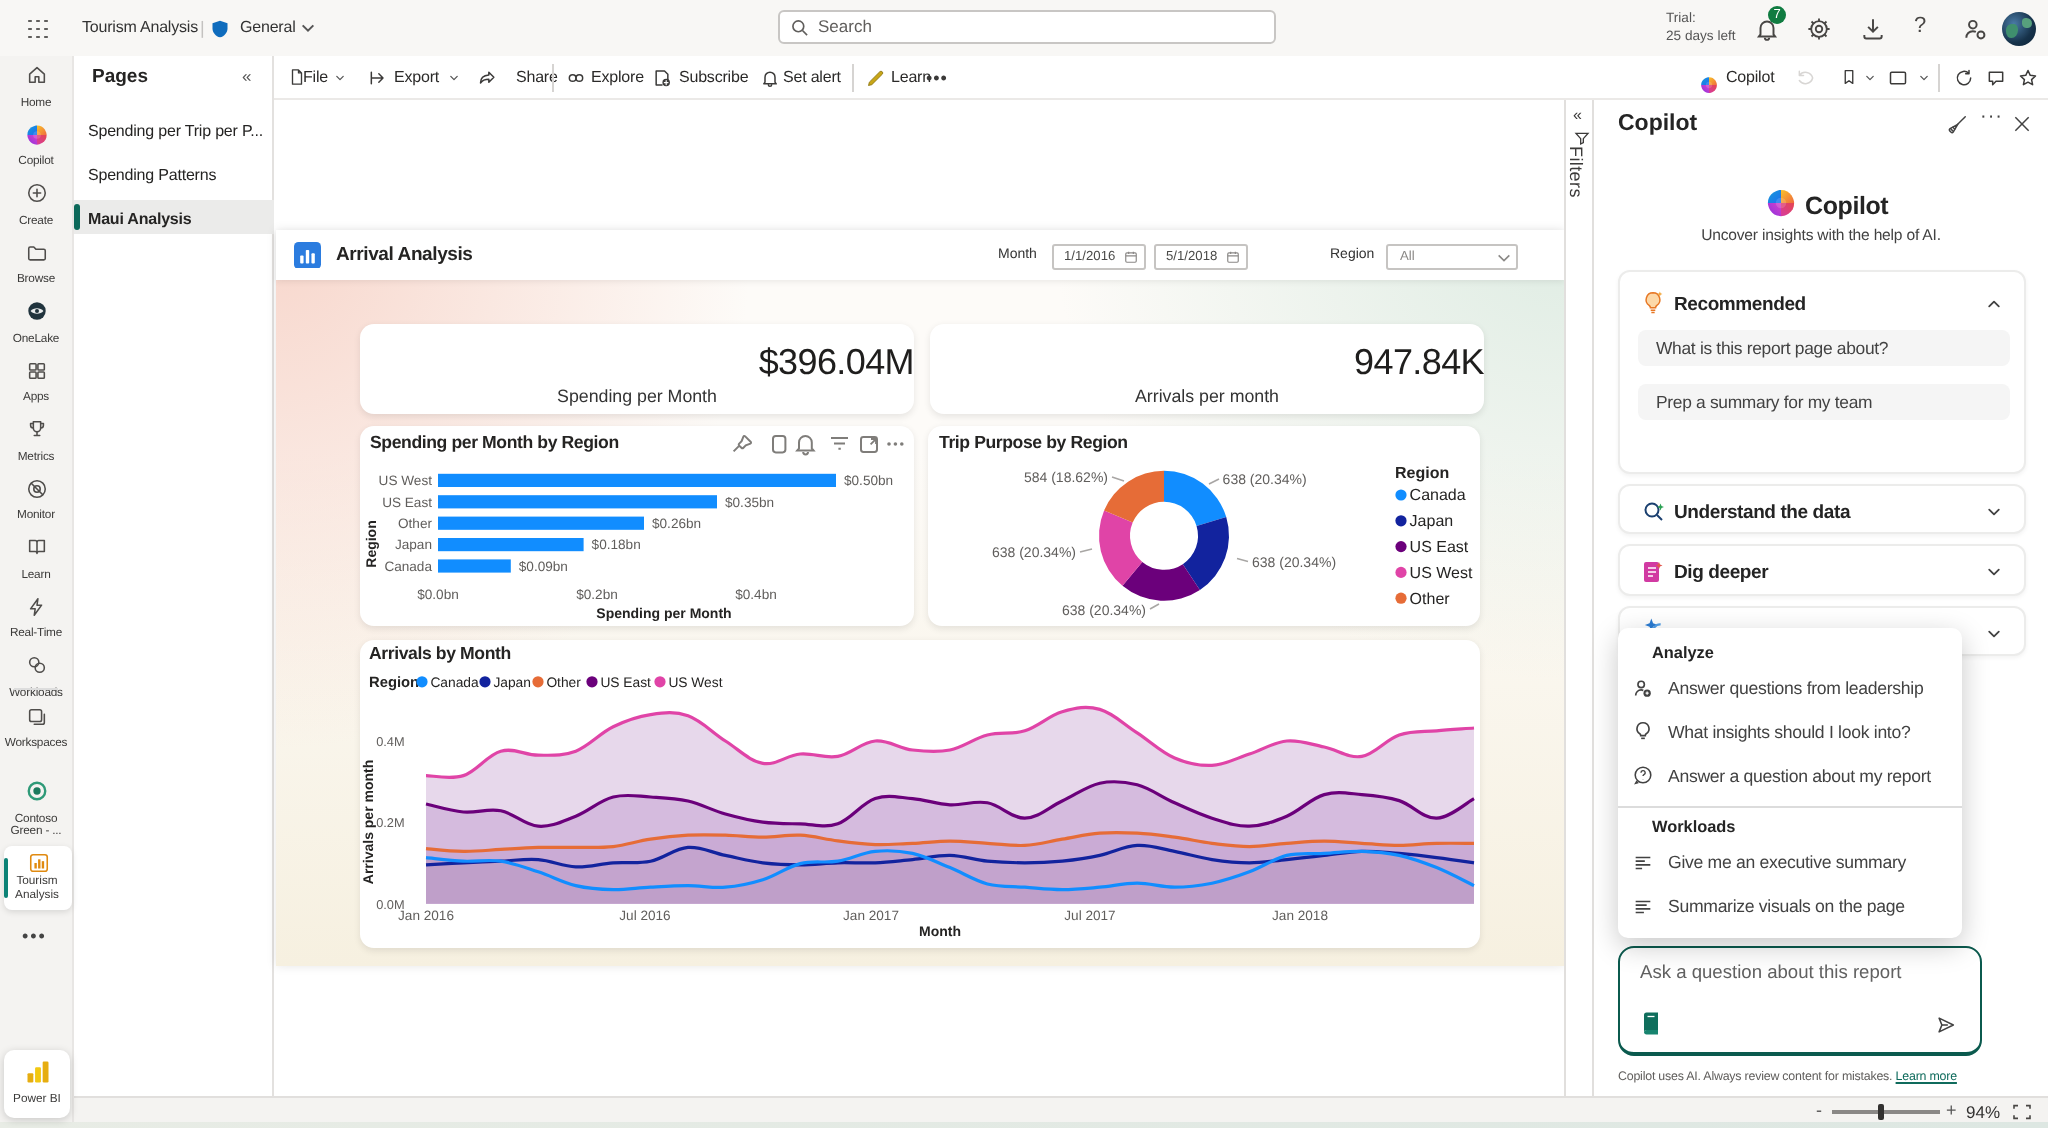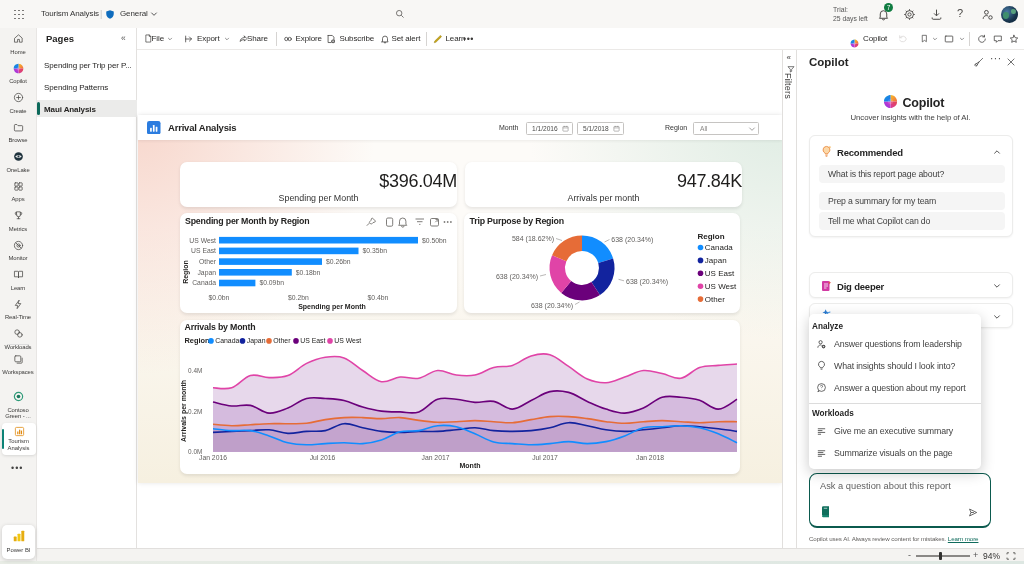--- a/index.html
+++ b/index.html
@@ -38,21 +38,21 @@
 
 #copilot{left:795.5px;top:50px;width:228.5px;height:498px;background:#fff;border-left:1px solid #e1dfdd}
 .ccard{position:absolute;left:12.5px;width:204px;background:#fff;border:1px solid #ececeb;border-radius:6px;
  box-shadow:0 1px 2px rgba(0,0,0,0.05)}
 .chead{position:absolute;font-size:9.5px;font-weight:bold;color:#242424;letter-spacing:-0.2px}
 .pill{position:absolute;left:9px;width:186px;height:18.5px;background:#f5f5f5;border-radius:4px;
  font-size:8.7px;color:#424242;line-height:18.5px;padding-left:9px;letter-spacing:-0.15px}
 
 #flyout{position:absolute;left:12.5px;top:264px;width:172px;background:#fff;border-radius:5px;
  box-shadow:0 4px 14px rgba(0,0,0,0.22);padding:6px 0 4px 0;z-index:5}
-.fsec{font-size:8.2px;font-weight:bold;color:#242424;padding:2px 0 3px 3px}
+.fsec{font-size:8.2px;font-weight:bold;color:#242424;padding:2px 0 3px 17px}
 .fitem{position:relative;height:21.8px;font-size:8.8px;color:#424242;line-height:21.8px;padding-left:25px;letter-spacing:-0.15px}
 .fic{position:absolute;left:7px;top:4.5px}
 .fdiv{height:1px;background:#dcdcdc;margin:3.5px 0}
 
 #askbox{position:absolute;left:12.5px;top:423px;width:182px;height:55px;border:1.4px solid #0b5a4e;border-bottom-width:2.5px;border-radius:8px;background:#fff}
 
 #statusbar{left:0;top:548px;width:1024px;height:13px;background:#f4f3f1;border-top:1px solid #e1dfdd;z-index:2}
 #bottomstrip{left:0;top:561px;width:1024px;height:3px;background:linear-gradient(to right,#e8ece5,#dde7e2)}
 .sel-bar{position:absolute;left:0;top:2px;bottom:2px;width:2.5px;background:#0c695a;border-radius:2px}
 </style></head><body>
@@ -71,20 +71,21 @@
     </div>
 <div class="ab tb-txt" style="left:41px">Tourism Analysis</div>
 <div class="ab tb-txt" style="left:100px;color:#c4c2c0;font-size:9px">|</div>
 <svg class="ab" style="left:105px;top:9px" width="10" height="11" viewBox="0 0 24 24">
       <path d="M12 2l9 3v6c0 5.5-3.8 9.6-9 11-5.2-1.4-9-5.5-9-11V5z" fill="#0f6cbd"></path>
     </svg>
 <div class="ab tb-txt" style="left:120px">General</div>
 <svg class="ab" style="left:150px;top:11px" width="8" height="6" viewBox="0 0 12 8" fill="none" stroke="#555" stroke-width="1.5">
       <path d="M2 2l4 4 4-4"></path>
     </svg>
+<div id="search" class="ab">Search</div>
 <svg class="ab" style="left:395px;top:9px" width="10" height="10" viewBox="0 0 24 24" fill="none" stroke="#605e5c" stroke-width="2">
       <circle cx="10" cy="10" r="6.5"></circle>
       <path d="M15 15l5.5 5.5"></path>
     </svg>
 <div class="ab" style="left:833px;top:4.5px;font-size:6.8px;color:#555;line-height:9.5px">Trial:<br>25 days left</div>
 <svg class="ab" style="left:877px;top:8px" width="13" height="13" viewBox="0 0 24 24" fill="none" stroke="#484644" stroke-width="1.8">
       <path d="M6 17v-6a6 6 0 0 1 12 0v6l1.5 2H4.5Z"></path>
       <path d="M10 20a2 2 0 0 0 4 0"></path>
     </svg>
 <div class="ab" style="left:884px;top:3px;width:9px;height:9px;border-radius:50%;background:#107c41;color:#fff;font-size:6.5px;line-height:9px;text-align:center">7</div>
@@ -225,21 +226,21 @@
     <svg class="ab" style="left:47px;top:6px" width="10" height="10" viewBox="0 0 24 24" fill="none" stroke="#3b3a39" stroke-width="1.8" stroke-linecap="round" stroke-linejoin="round">
       <path d="M4 5v14M4 12h14M13 7l5 5-5 5"></path>
     </svg>
     <div class="tbi" style="left:60px">Export</div>
     <svg class="ab" style="left:86.5px;top:9px" width="6" height="4" viewBox="0 0 12 10" fill="none" stroke="#555" stroke-width="1.6" stroke-linecap="round" stroke-linejoin="round">
       <path d="M2 3l4 4 4-4"></path>
     </svg>
     <svg class="ab" style="left:101.5px;top:6px" width="10" height="10" viewBox="0 0 24 24" fill="none" stroke="#3b3a39" stroke-width="1.8" stroke-linecap="round" stroke-linejoin="round">
       <path d="M13 5l6 6-6 6v-3.5C8 13.5 5 15 3 18c0-5 3-9 10-9.5Z"></path>
     </svg>
-    <div class="tbi" style="left:110px">Share</div>
+    <div class="tbi" style="left:121px">Share</div>
     <div class="ab" style="left:138.5px;top:4px;width:1px;height:14px;background:#d6d4d2"></div>
     <svg class="ab" style="left:146px;top:6px" width="10" height="10" viewBox="0 0 24 24" fill="none" stroke="#3b3a39" stroke-width="1.8" stroke-linecap="round" stroke-linejoin="round">
       <circle cx="8" cy="12" r="4"></circle>
       <circle cx="16" cy="12" r="4"></circle>
     </svg>
     <div class="tbi" style="left:158.5px">Explore</div>
     <svg class="ab" style="left:189px;top:6px" width="10" height="10" viewBox="0 0 24 24" fill="none" stroke="#3b3a39" stroke-width="1.8" stroke-linecap="round" stroke-linejoin="round">
       <path d="M5 3.5h10l4 4v8M5 3.5V20.5h7"></path>
       <circle cx="17" cy="17.5" r="4.5" fill="#3b3a39" stroke="none"></circle>
       <path d="M17 15v5M14.8 17.5h4.4" stroke="#fff" stroke-width="1.4"></path>
@@ -500,21 +501,31 @@
         <path d="M12 3a7.5 7.5 0 0 0-4.2 13.7c.7.6 1.4 1.6 1.4 2.5h5.6c0-.9.7-1.9 1.4-2.5A7.5 7.5 0 0 0 12 3Z" fill="#fcd8a8" stroke="#e77724" stroke-width="1.6"></path>
         <path d="M9.5 22h5M10.2 24.5h3.6" stroke="#e77724" stroke-width="1.6" fill="none"></path>
         <path d="M19.5 1.5l.8 2 2 .8-2 .8-.8 2-.8-2-2-.8 2-.8Z" fill="#f3a73a"></path>
       </svg>
 <div class="chead" style="left:27px;top:11px">Recommended</div>
 <svg style="position:absolute;right:11px;top:13px" width="8" height="6" viewBox="0 0 12 10" fill="none" stroke="#424242" stroke-width="1.5" stroke-linecap="round" stroke-linejoin="round">
         <path d="M2 7l4-4 4 4"></path>
       </svg>
 <div class="pill" style="top:29px">What is this report page about?</div>
 <div class="pill" style="top:56px">Prep a summary for my team</div>
-<div class="pill" style="top:76px">Tell me what Copilot can do</div>
+</div>
+<div class="ccard" style="top:191.5px;height:25.5px">
+<svg style="position:absolute;left:10.5px;top:7px" width="12" height="12" viewBox="0 0 24 24" fill="none">
+        <circle cx="10" cy="10" r="6.5" stroke="#1a3f6f" stroke-width="2"></circle>
+        <path d="M15 15l5 5" stroke="#1a3f6f" stroke-width="2"></path>
+        <path d="M18.5 3.5l1 2.5 2.5 1-2.5 1-1 2.5-1-2.5L15 7l2.5-1Z" fill="#2aa153"></path>
+      </svg>
+<div class="chead" style="left:27px;top:8px">Understand the data</div>
+<svg style="position:absolute;right:11px;top:10px" width="8" height="6" viewBox="0 0 12 10" fill="none" stroke="#424242" stroke-width="1.5" stroke-linecap="round" stroke-linejoin="round">
+        <path d="M2 3l4 4 4-4"></path>
+      </svg>
 </div>
 <div class="ccard" style="top:222px;height:25.5px">
 <svg style="position:absolute;left:11px;top:6.5px" width="11" height="12" viewBox="0 0 22 24">
         <rect x="2" y="2" width="15" height="20" rx="2" fill="#d13aa2"></rect>
         <path d="M6 8h8M6 12h8M6 16h5" stroke="#fff" stroke-width="1.6"></path>
         <path d="M17 2l1 2.5 2.5 1-2.5 1-1 2.5-1-2.5-2.5-1 2.5-1Z" fill="#e2574c"></path>
       </svg>
 <div class="chead" style="left:27px;top:8px">Dig deeper</div>
 <svg style="position:absolute;right:11px;top:10px" width="8" height="6" viewBox="0 0 12 10" fill="none" stroke="#424242" stroke-width="1.5" stroke-linecap="round" stroke-linejoin="round">
         <path d="M2 3l4 4 4-4"></path>

